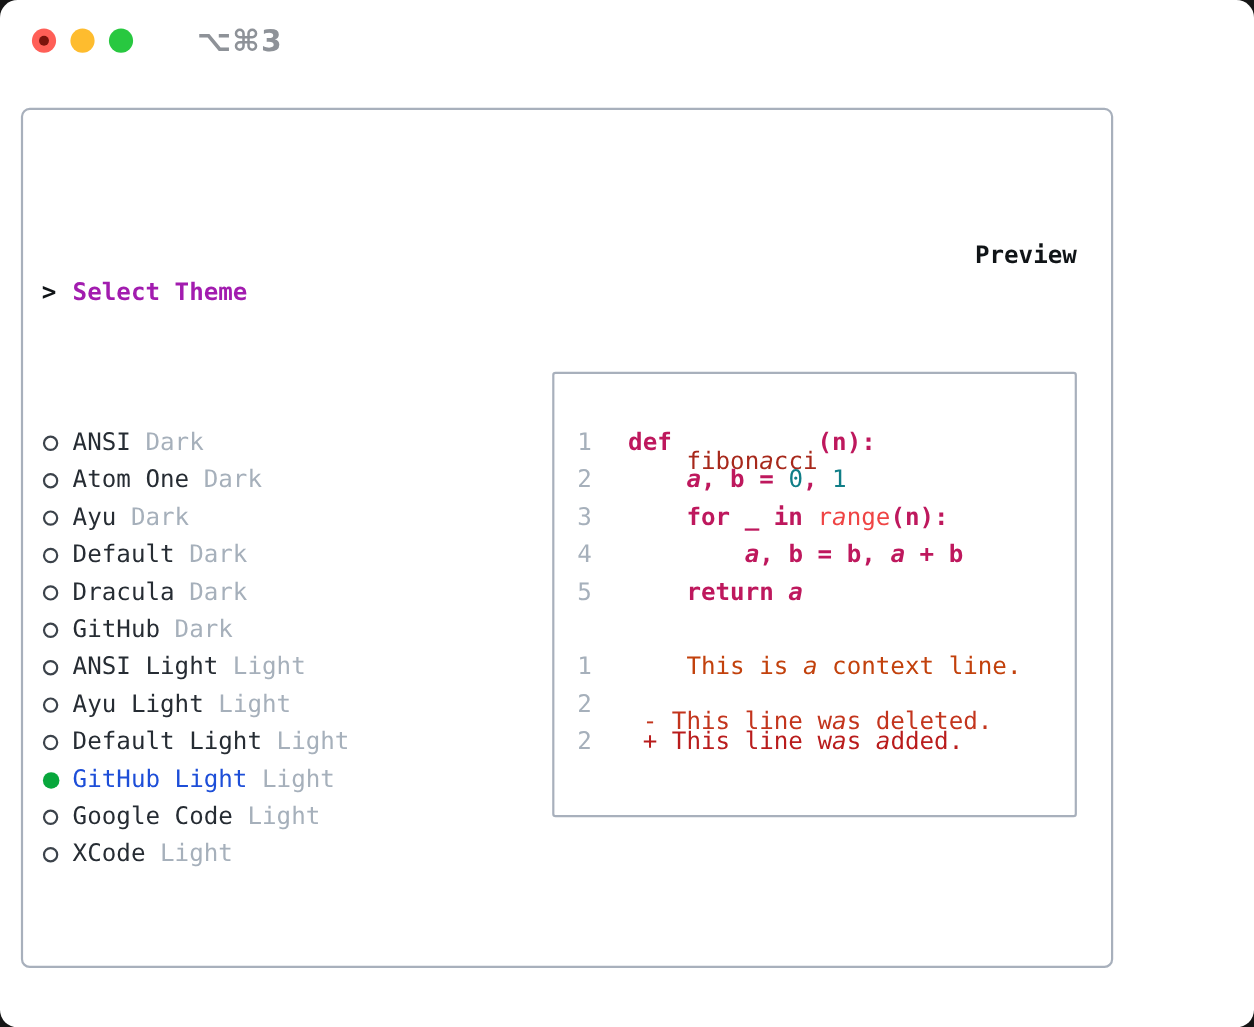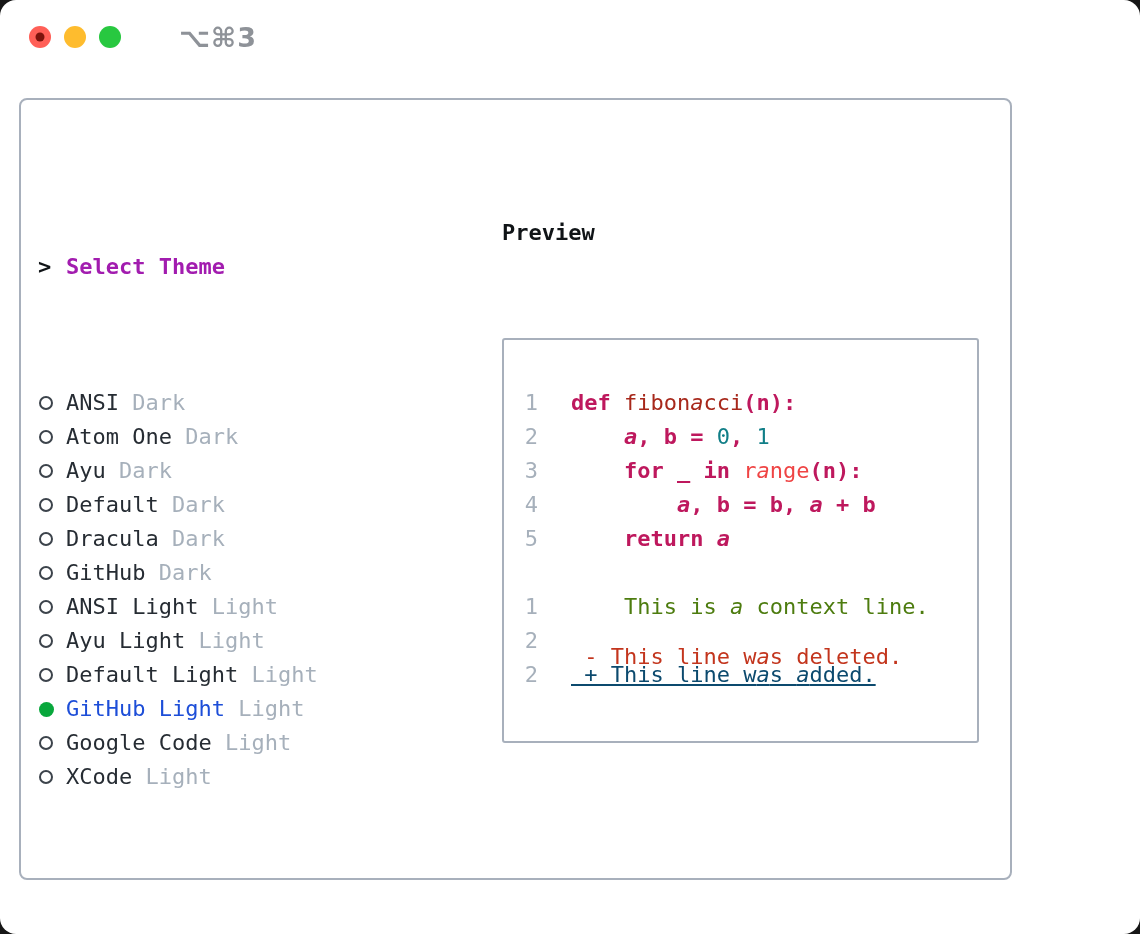--- a/index.html
+++ b/index.html
@@ -46,36 +46,36 @@
     border: 2px solid #3c434b; margin-left: 1px;
   }
   .radio.on { border: none; background: #08a73c; width: 15px; height: 15px; }
   .hdr { font-weight: bold; color: #a21caf; }
   .item-name { color: #262c33; }
   .item-name.sel { color: #1d4ed8; text-align: center; }
   .item-tag { color: #a6b0bb; }
   .spacer { height: 34px; }
   
   .right-col { position: absolute; left: 481px; top: 48px; }
-  .preview-title { font-weight: bold; color: #101417; height: 34px; line-height: 34px; }
+  .preview-title { font-weight: bold; color: #101417; height: 34px; line-height: 34px; text-align: right; }
   .preview-box {
     margin-top: 20px; width: 477px; height: 405px;
     border: 2px solid #a8b0bc; border-radius: 3px;
     padding: 46px 0 0 20px; white-space: pre; overflow: hidden;
   }
   .cline { height: 34px; display: flex; }
   .lnum { width: 14px; flex: none; text-align: right; color: #a6b0bb; margin-right: 33px; }
   .ital { font-style: italic; }
   .seg-fg      { color: #be185d; font-weight: bold; }
-  .seg-func    { color: #a7281b; }
+  .seg-func    { color: #a7281b; margin-top: 17px; }
   .seg-builtin { color: #ef4444; }
   .seg-num     { color: #107e87; }
-  .seg-context { color: #4d7c0f; }
+  .seg-context { color: #c2410c; }
   .seg-deleted { color: #c3351d; margin-top: 16px; }
-  .seg-added   { color: #0c4a6e; text-decoration: underline; }
+  .seg-added   { color: #b91c1c; }
 </style>
 </head>
 <body>
 
 <div class="window">
 
   <div class="titlebar">
     <div class="lights">
       <span class="light" id="light-0" style="background: rgb(255, 95, 87);">
           <span class="dot" style="background: rgb(124, 19, 12);"></span>

